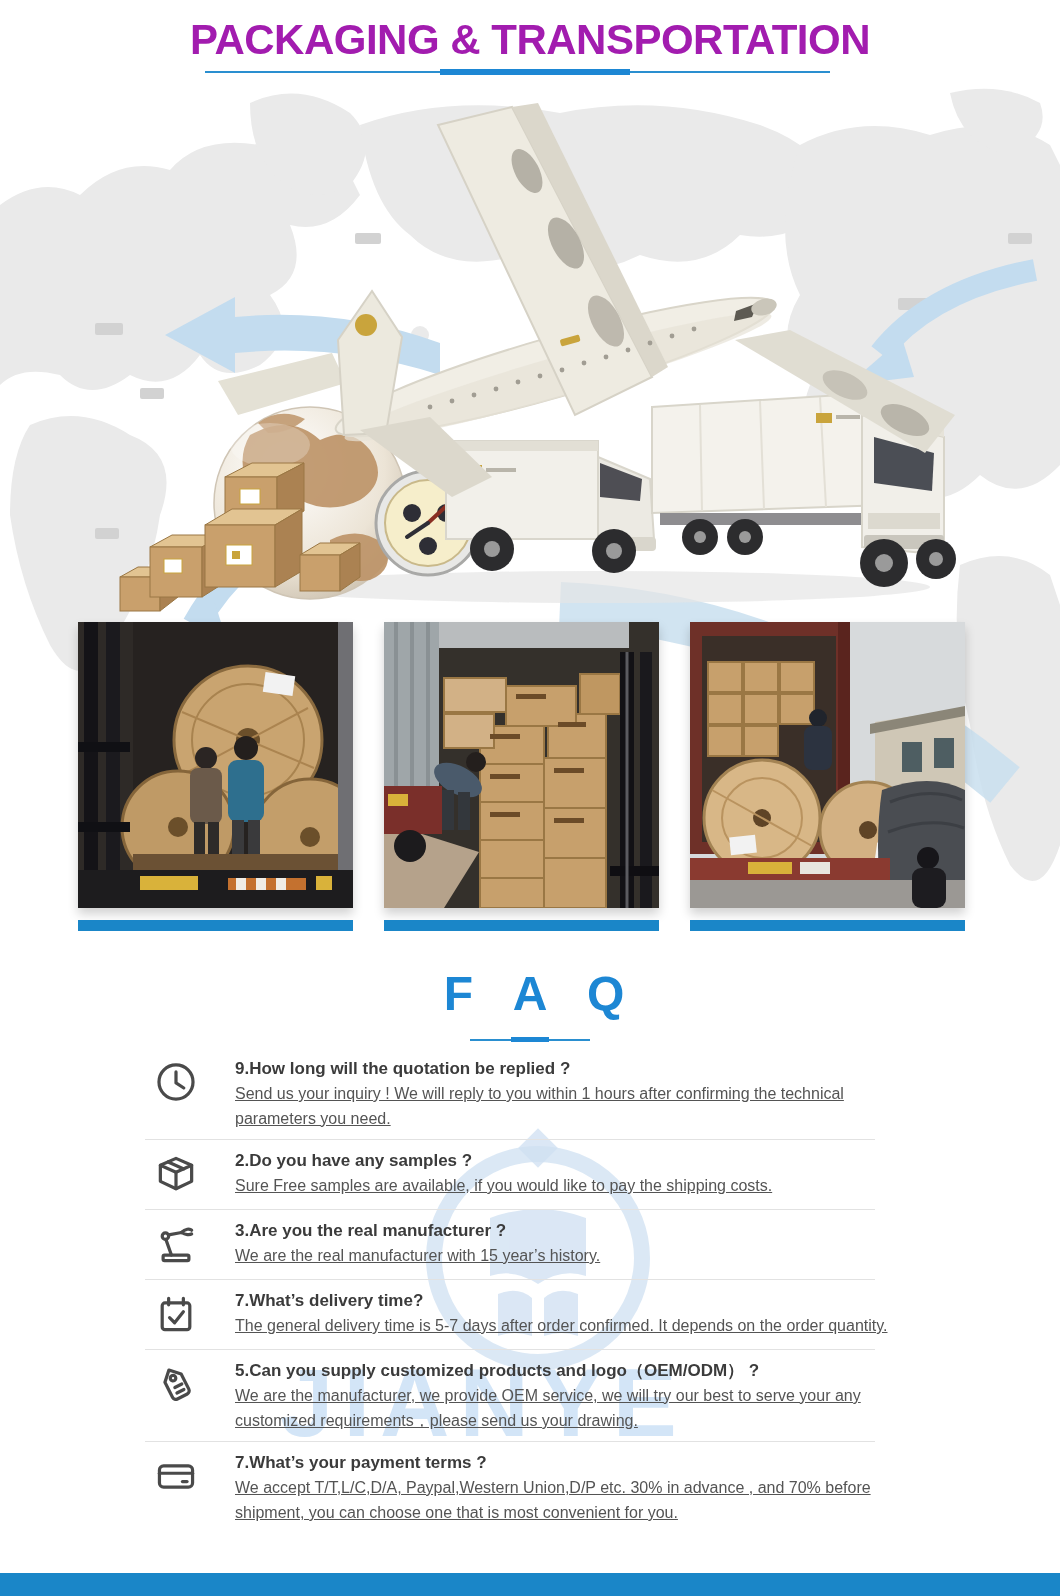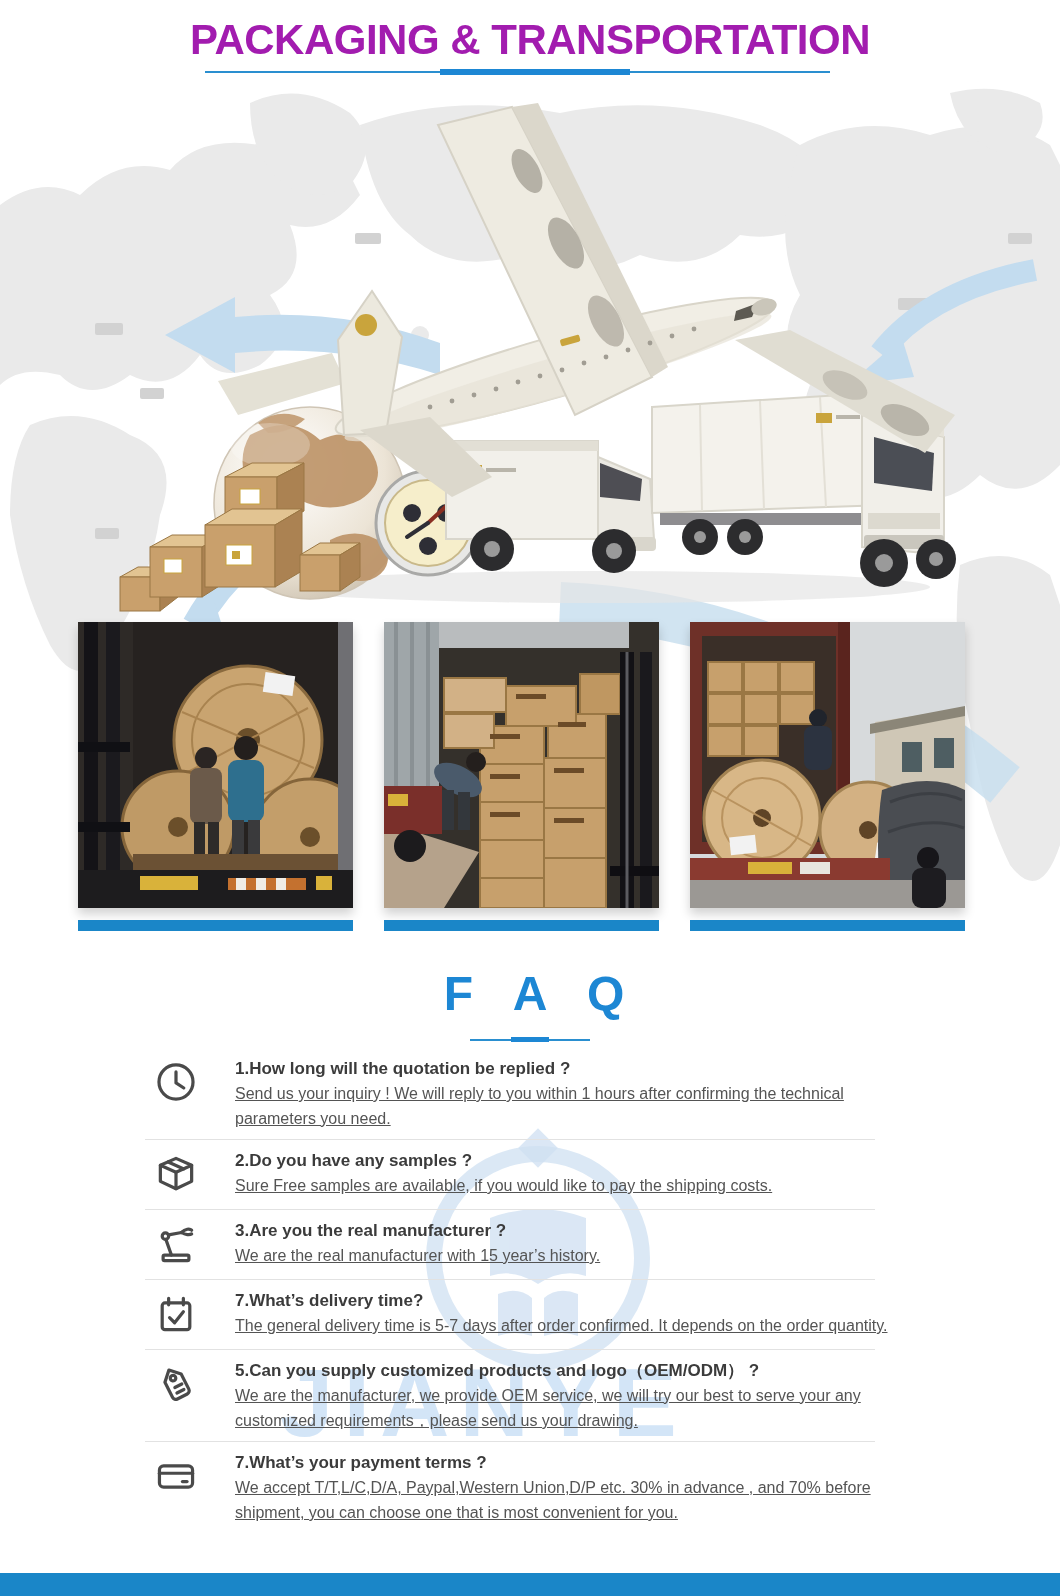--- a/index.html
+++ b/index.html
@@ -430,21 +430,21 @@
     <div class="faq-item">
       <div class="faq-icon-cell">
         <svg viewBox="0 0 100 100">
             <g class="ico">
               <circle cx="50" cy="50" r="37"></circle>
               <path d="M50,28 L50,52 L67,63"></path>
             </g>
           </svg>
       </div>
       <div class="faq-text">
-        <div class="faq-question">1.How long will the quotation be replied ?</div>
+        <div class="faq-question">9.How long will the quotation be replied ?</div>
         <div class="faq-answer">Send us your inquiry ! We will reply to you within 1 hours after confirming the technical
 parameters you need.</div>
       </div>
     </div>
 
     <div class="faq-item">
       <div class="faq-icon-cell">
         <svg viewBox="0 0 100 100">
             <g class="ico">
               <path d="M50,16 L84,31 L50,46 L16,31 Z"></path>

